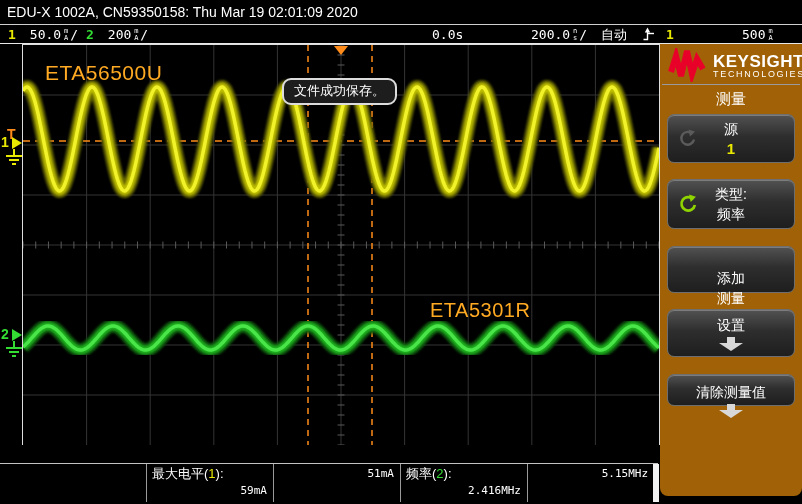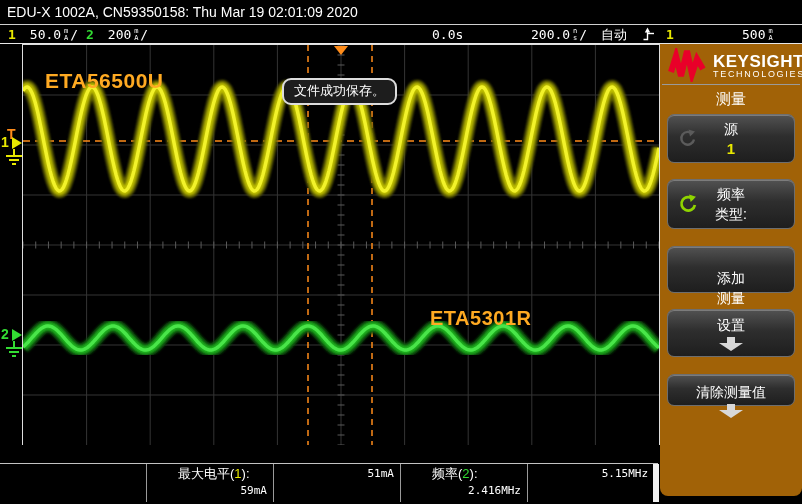--- a/index.html
+++ b/index.html
@@ -14,21 +14,21 @@
              font-size:13px;line-height:17px;}
   .statusbar .grp{position:absolute;top:0;height:17px;display:inline-flex;align-items:center;white-space:nowrap;}
   .chnum1{color:#e8e800;font-weight:bold;margin-right:14px;}
   .chnum2{color:#33dd33;font-weight:bold;margin-right:14px;}
   .stk{display:inline-block;writing-mode:vertical-lr;text-orientation:upright;
        font-size:7px;line-height:7px;letter-spacing:-1px;margin:0 1px;transform:translateY(-1px);}
   .trigsrc{color:#e8e800;font-weight:bold;}
   
   .screen{position:absolute;left:22px;top:44px;width:636px;height:400px;background:#000;
           border:1px solid #dedede;box-sizing:content-box;overflow:visible;}
-  .eta{position:absolute;color:#ffaa22;font-weight:bold;letter-spacing:0.5px;z-index:5;margin-top:8px;}
+  .eta{position:absolute;color:#ffaa22;font-weight:normal;letter-spacing:0.5px;z-index:5;}
   .eta1{left:22px;top:16px;font-size:21px;}
   .eta2{left:407px;top:254px;font-size:20px;}
   .toast{position:absolute;left:259px;top:33px;z-index:8;background:#1d1d1d;border:2px solid #dcdcdc;
          border-radius:9px;font-size:13px;color:#fff;padding:2px 10px 3px 10px;white-space:nowrap;}
   
   .lmark{position:absolute;z-index:6;}
   .tmark{left:7px;top:126px;color:#ff8c1a;font-weight:bold;font-size:14px;}
   
   .sidebar{position:absolute;left:660px;top:44px;width:142px;height:452px;background:#a16207;
            border-bottom-left-radius:8px;border-bottom-right-radius:8px;}
@@ -48,21 +48,21 @@
   .btn-set{top:265px;height:48px;padding-top:5px;}
   .btn-clr{top:330px;height:32px;padding-top:7px;}
   .src-val{color:#e8e800;font-size:15px;font-weight:bold;}
   .btn-icon{position:absolute;left:10px;top:14px;}
   .dn-arrow{display:block;margin:2px auto 0 auto;}
   
   .bottombar{position:absolute;left:0;top:445px;width:660px;height:59px;background:#000;}
   .bb-topline{position:absolute;left:0;top:18px;width:658px;height:1px;background:#c2c2c2;}
   .mcell{position:absolute;top:19px;height:38px;width:127px;border-left:1px solid #9a9a9a;
          box-sizing:border-box;padding:1px 6px 0 5px;}
-  .mlabel{font-size:13px;line-height:17px;white-space:nowrap;margin-left:26px;}
+  .mlabel{font-size:13px;line-height:17px;white-space:nowrap;}
   .mvalue{font-family:"DejaVu Sans Mono","Liberation Mono",monospace;font-size:11px;line-height:18px;
           text-align:right;white-space:nowrap;}
   .chY{color:#e8e800;}
   .chG{color:#33dd33;}
   .scrollind{position:absolute;left:653px;top:19px;width:6px;height:38px;background:#f2f2f2;}
 </style>
 </head>
 <body>
 
 <div class="titlebar">EDU-X 1002A, CN59350158: Thu Mar 19 02:01:09 2020</div>
@@ -282,22 +282,22 @@
     <div class="ln src-val">1</div>
   </div>
 
   <div class="sb-btn btn-type">
     <span class="btn-icon">
       <svg width="19" height="19" viewBox="0 0 18 18">
         <path d="M14.5 5 A6.4 6.4 0 1 0 16 10.5" stroke="#8fd400" stroke-width="2.6" fill="none"></path>
         <polygon points="10.5,0.5 17,2.5 12,7.5" fill="#8fd400"></polygon>
       </svg>
     </span>
+    <div class="ln">类型:</div>
     <div class="ln">频率</div>
-    <div class="ln">类型:</div>
   </div>
 
   <div class="sb-btn btn-add">
     <div class="ln">添加</div>
     <div class="ln">测量</div>
   </div>
 
   <div class="sb-btn btn-set">
     <div class="ln">设置</div>
     <svg class="dn-arrow" width="36" height="15" viewBox="0 0 36 15">

